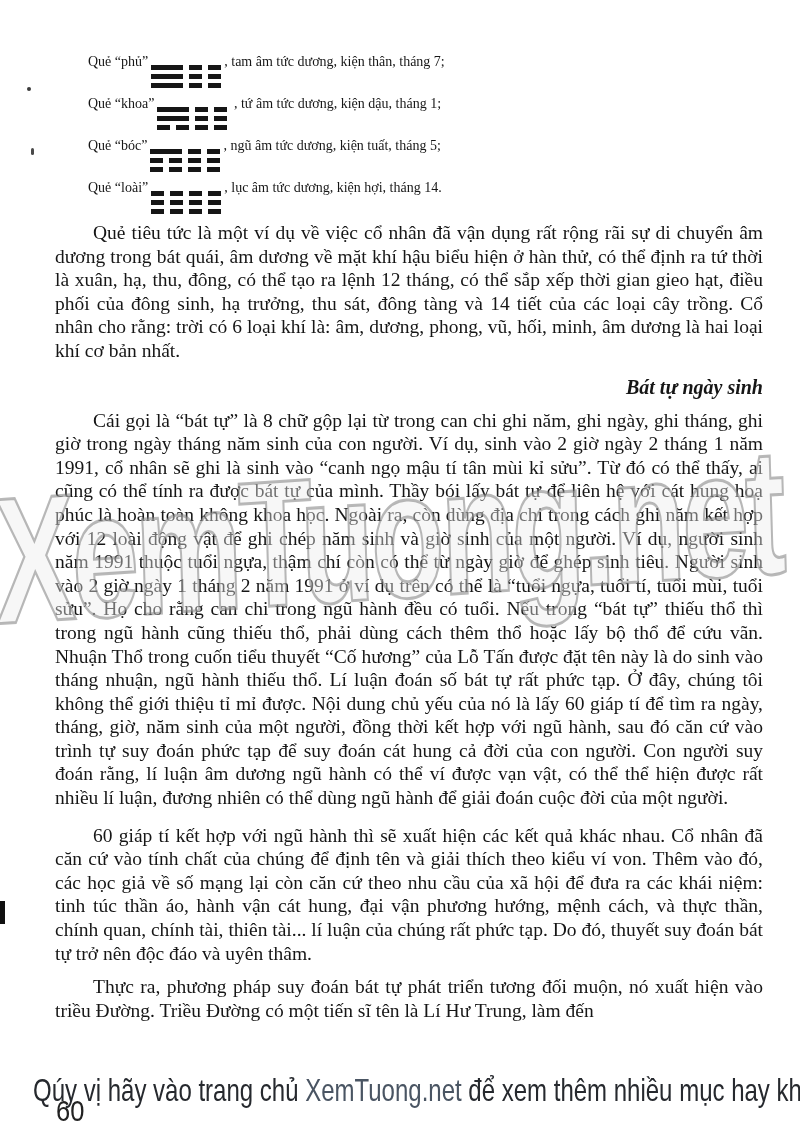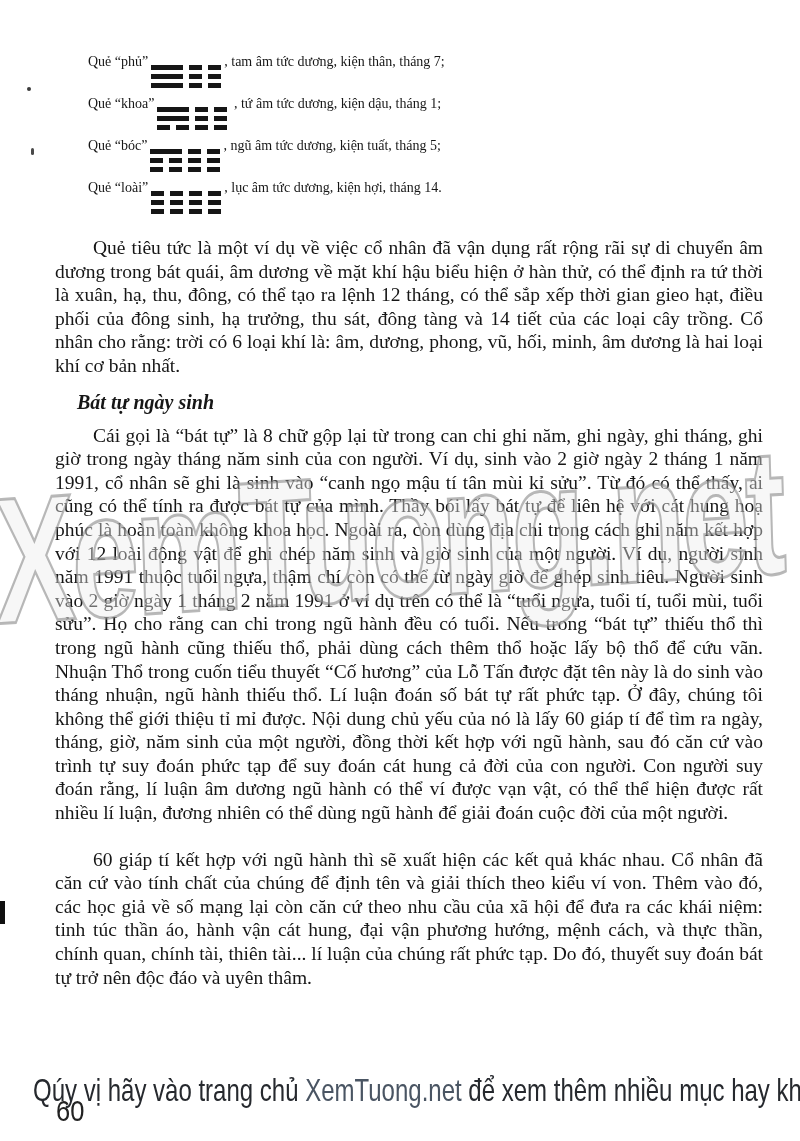--- a/index.html
+++ b/index.html
@@ -47,28 +47,29 @@
   .hexline.broken i { display: block; width: 13px; height: 5px; background: #161616; }
 
   
   p.body {
     font-size: 19.5px;
     line-height: 23.6px;
     text-align: justify;
     margin: 0;
     text-indent: 38px;
   }
-  #p1 { margin-top: 22px; }
+  #p1 { margin-top: 7px; }
   .section-heading {
     font-size: 20px;
     font-style: italic;
     font-weight: bold;
     margin: 13px 0 10px 22px;
-  }
-  #p3 { margin-top: 23px; }
+    text-align: right;
+  }
+  #p3 { margin-top: 14px; }
   #p4 { margin-top: 10px; }
 
   
   .watermark {
     position: absolute;
     left: -8px; top: 472px;
     font-family: "Liberation Sans", sans-serif;
     font-weight: bold;
     font-size: 180px;
     line-height: 1;
@@ -228,20 +229,21 @@
     </div>
 
     <p class="body" id="p1">Quẻ tiêu tức là một ví dụ về việc cổ nhân đã vận dụng rất rộng rãi sự di chuyển âm dương trong bát quái, âm dương về mặt khí hậu biểu hiện ở hàn thử, có thể định ra tứ thời là xuân, hạ, thu, đông, có thể tạo ra lệnh 12 tháng, có thể sắp xếp thời gian gieo hạt, điều phối của đông sinh, hạ trưởng, thu sát, đông tàng và 14 tiết của các loại cây trồng. Cổ nhân cho rằng: trời có 6 loại khí là: âm, dương, phong, vũ, hối, minh, âm dương là hai loại khí cơ bản nhất.</p>
 
     <h3 class="section-heading">Bát tự ngày sinh</h3>
 
     <p class="body" id="p2">Cái gọi là “bát tự” là 8 chữ gộp lại từ trong can chi ghi năm, ghi ngày, ghi tháng, ghi giờ trong ngày tháng năm sinh của con người. Ví dụ, sinh vào 2 giờ ngày 2 tháng 1 năm 1991, cổ nhân sẽ ghi là sinh vào “canh ngọ mậu tí tân mùi kỉ sửu”. Từ đó có thể thấy, ai cũng có thể tính ra được bát tự của mình. Thầy bói lấy bát tự để liên hệ với cát hung hoạ phúc là hoàn toàn không khoa học. Ngoài ra, còn dùng địa chi trong cách ghi năm kết hợp với 12 loài động vật để ghi chép năm sinh và giờ sinh của một người. Ví dụ, người sinh năm 1991 thuộc tuổi ngựa, thậm chí còn có thể từ ngày giờ để ghép sinh tiêu. Người sinh vào 2 giờ ngày 1 tháng 2 năm 1991 ở ví dụ trên có thể là “tuổi ngựa, tuổi tí, tuổi mùi, tuổi sửu”. Họ cho rằng can chi trong ngũ hành đều có tuổi. Nếu trong “bát tự” thiếu thổ thì trong ngũ hành cũng thiếu thổ, phải dùng cách thêm thổ hoặc lấy bộ thổ để cứu vãn. Nhuận Thổ trong cuốn tiểu thuyết “Cố hương” của Lỗ Tấn được đặt tên này là do sinh vào tháng nhuận, ngũ hành thiếu thổ. Lí luận đoán số bát tự rất phức tạp. Ở đây, chúng tôi không thể giới thiệu tỉ mỉ được. Nội dung chủ yếu của nó là lấy 60 giáp tí để tìm ra ngày, tháng, giờ, năm sinh của một người, đồng thời kết hợp với ngũ hành, sau đó căn cứ vào trình tự suy đoán phức tạp để suy đoán cát hung cả đời của con người. Con người suy đoán rằng, lí luận âm dương ngũ hành có thể ví được vạn vật, có thể thể hiện được rất nhiều lí luận, đương nhiên có thể dùng ngũ hành để giải đoán cuộc đời của một người.</p>
 
     <p class="body" id="p3">60 giáp tí kết hợp với ngũ hành thì sẽ xuất hiện các kết quả khác nhau. Cổ nhân đã căn cứ vào tính chất của chúng để định tên và giải thích theo kiểu ví von. Thêm vào đó, các học giả về số mạng lại còn căn cứ theo nhu cầu của xã hội để đưa ra các khái niệm: tinh túc thần áo, hành vận cát hung, đại vận phương hướng, mệnh cách, và thực thần, chính quan, chính tài, thiên tài... lí luận của chúng rất phức tạp. Do đó, thuyết suy đoán bát tự trở nên độc đáo và uyên thâm.</p>
 
+    <p class="body" id="p4">Thực ra, phương pháp suy đoán bát tự phát triển tương đối muộn, nó xuất hiện vào triều Đường. Triều Đường có một tiến sĩ tên là Lí Hư Trung, làm đến</p>
 
   </div>
 
   <div class="watermark">XemTuong.net</div>
 
   <div class="footer">
     <span>Qúy vị hãy vào trang chủ </span><span class="brand">XemTuong.net</span><span> để xem thêm nhiều mục hay khác</span>
   </div>
 
   <div class="pageno">60</div>

